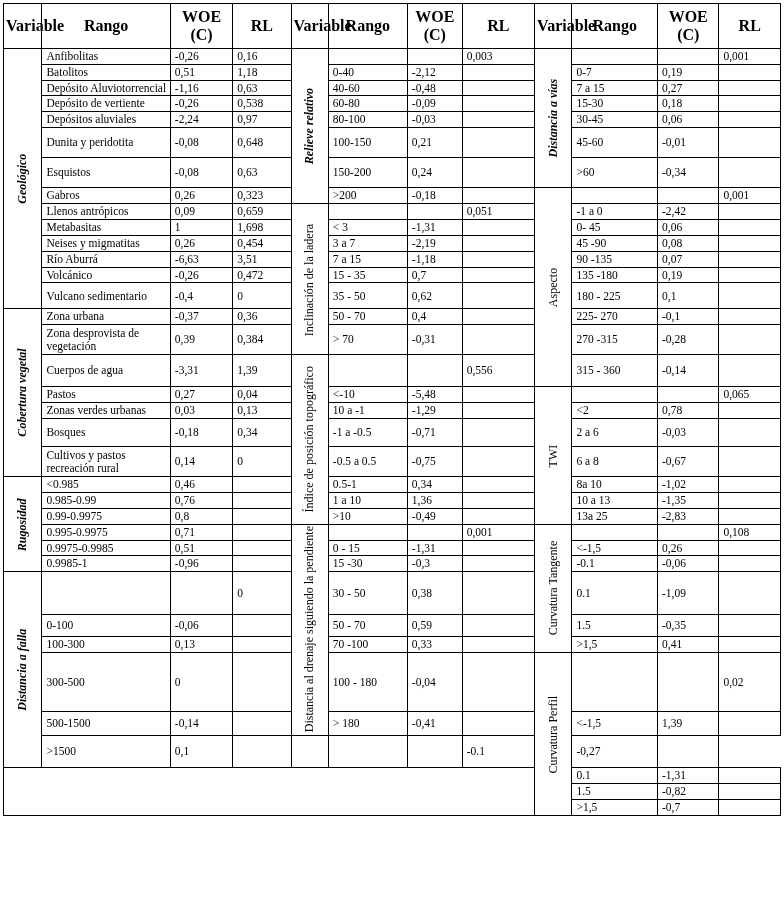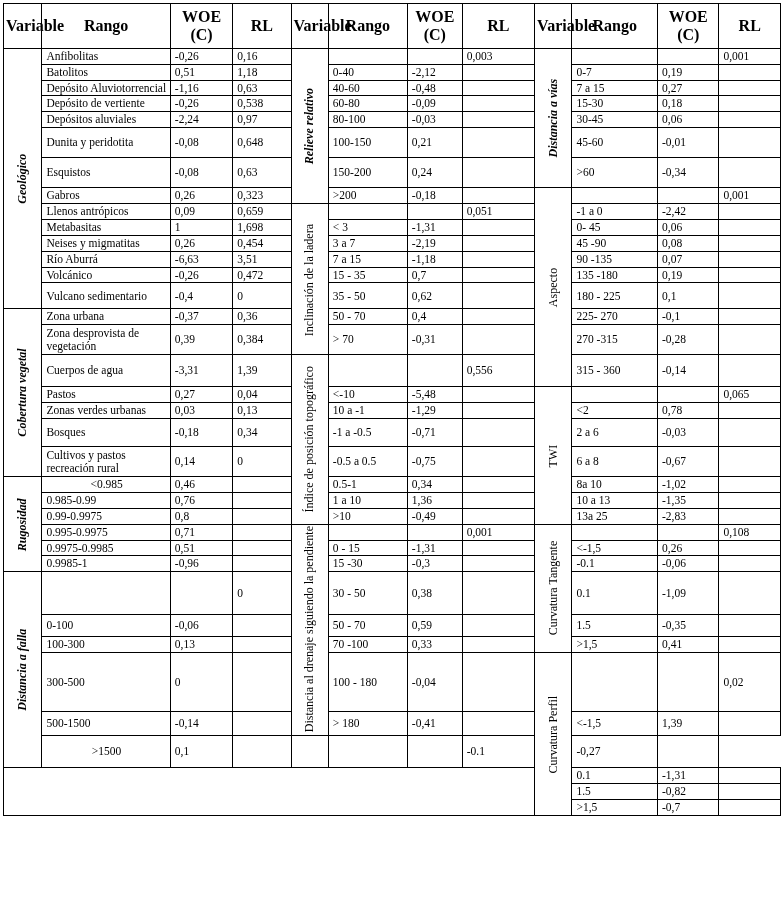--- a/index.html
+++ b/index.html
@@ -19,21 +19,21 @@
     white-space:nowrap;
   }
   .vert-plain{
     writing-mode:vertical-rl;
     transform:rotate(180deg);
     text-align:center;
     font-size:12px;
     padding:2px 1px;
   }
   .rango{text-align:left;padding-left:4px;}
-  .rango.center{text-align:center;}
+  .rango.center{text-align:left;}
   .num{text-align:left;padding-left:4px;}
   .blank{}
   
   col.cvar{width:35px;}
   col.crango{width:117px;}
   col.cwoe{width:57px;}
   col.crl{width:53px;}
   col.cvar2{width:34px;}
   col.crango2{width:72px;}
   col.cwoe2{width:50px;}

